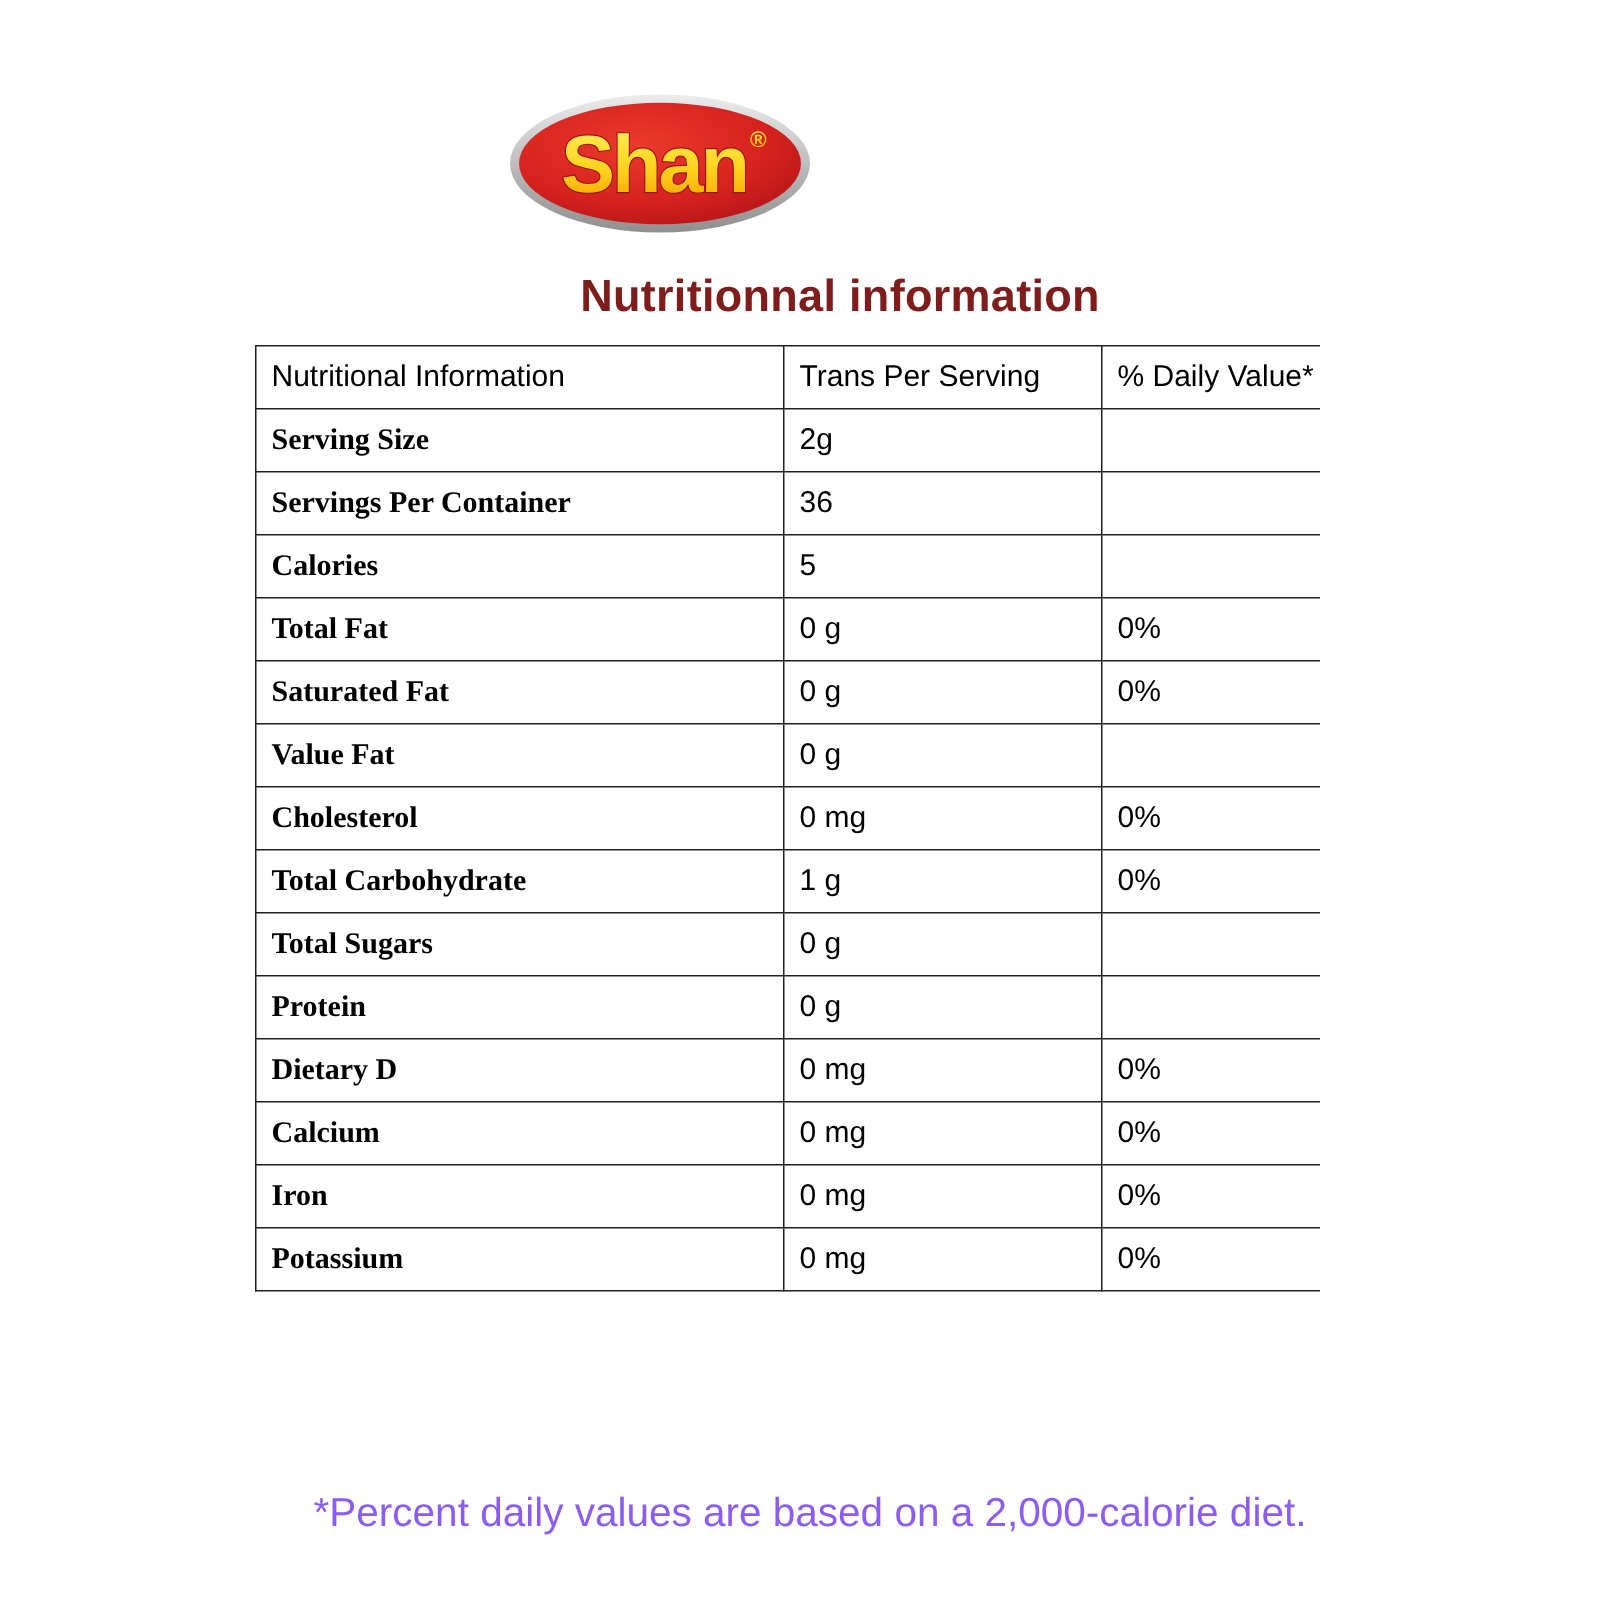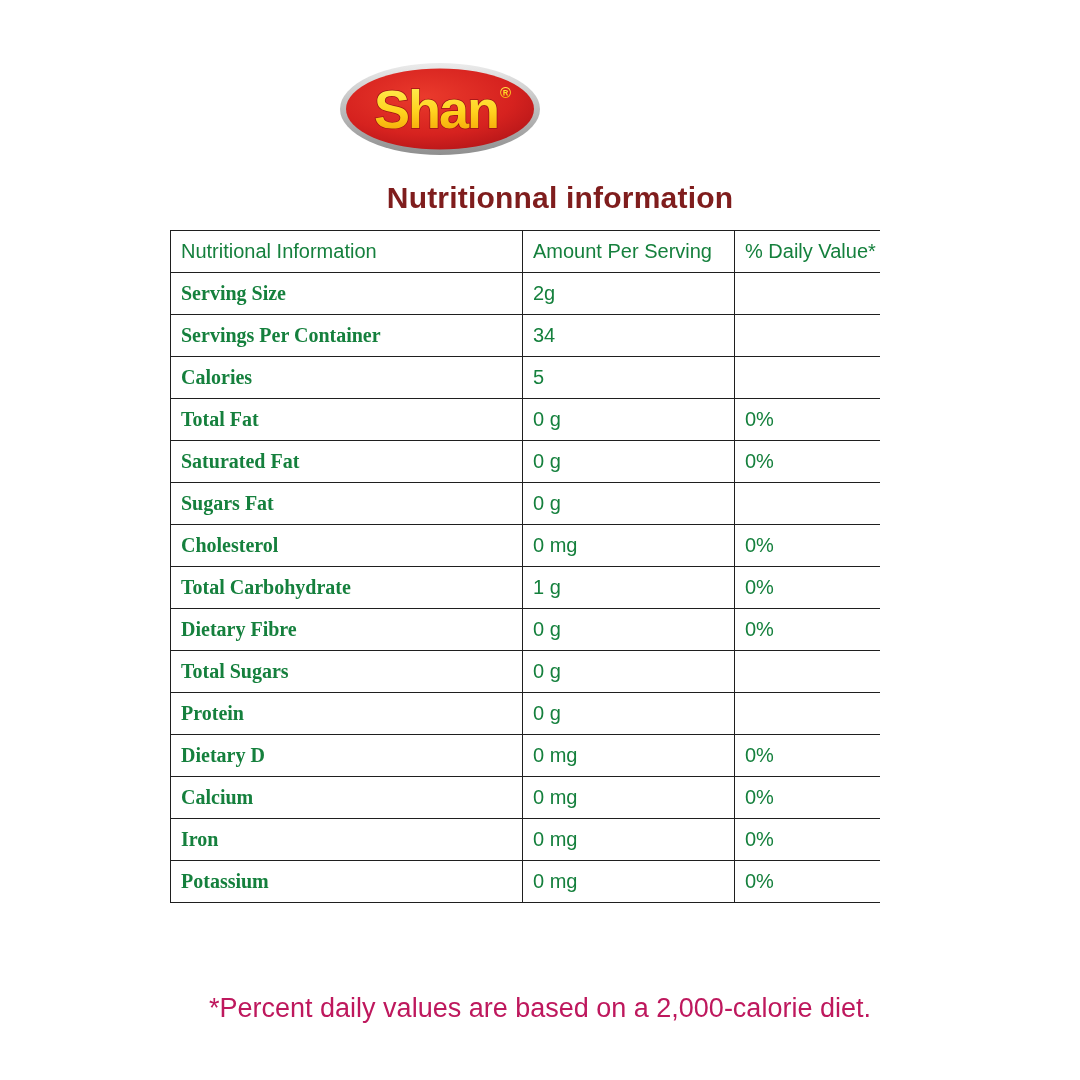--- a/index.html
+++ b/index.html
@@ -49,40 +49,40 @@
     width: 774px;
   }
   table.nutrition-table col.c1 { width: 352px; }
   table.nutrition-table col.c2 { width: 212px; }
   table.nutrition-table col.c3 { width: 210px; }
   table.nutrition-table td, table.nutrition-table th {
     border: 1.5px solid #1f1f1f;
     height: 41px;
     padding: 0 0 0 10px;
     font-size: 20px;
-    color: #15803d;
+    color: #000000;
     text-align: left;
     vertical-align: middle;
     font-weight: 400;
     white-space: nowrap;
     overflow: hidden;
   }
   table.nutrition-table td.label-cell {
     font-weight: 700;
     font-family: Liberation Serif, serif;
   }
   .footnote {
     position: absolute;
     top: 993px;
     left: 0;
     width: 1080px;
     text-align: center;
     font-size: 27px;
     font-weight: 400;
-    color: #be185d;
+    color: #8b5cf6;
   }
 </style>
 </head>
 <body>
 
 <div class="page">
 
   <div class="logo-wrap">
     <svg width="206" height="98" viewBox="0 0 206 98">
       <defs>
@@ -115,34 +115,34 @@
   <div class="nutrition-table-wrap">
     <table class="nutrition-table">
       <colgroup>
         <col class="c1">
           <col class="c2">
           <col class="c3">
       </colgroup>
       <thead>
         <tr>
           <td>Nutritional Information</td>
-          <td>Amount Per Serving</td>
+          <td>Trans Per Serving</td>
           <td>% Daily Value*</td>
         </tr>
       </thead>
       <tbody id="table-body">
     <tr>
       <td class="label-cell">Serving Size</td>
       <td>2g</td>
       <td></td>
     </tr>
 
     <tr>
       <td class="label-cell">Servings Per Container</td>
-      <td>34</td>
+      <td>36</td>
       <td></td>
     </tr>
 
     <tr>
       <td class="label-cell">Calories</td>
       <td>5</td>
       <td></td>
     </tr>
 
     <tr>
@@ -151,43 +151,38 @@
       <td>0%</td>
     </tr>
 
     <tr>
       <td class="label-cell">Saturated Fat</td>
       <td>0 g</td>
       <td>0%</td>
     </tr>
 
     <tr>
-      <td class="label-cell">Sugars Fat</td>
+      <td class="label-cell">Value Fat</td>
       <td>0 g</td>
       <td></td>
     </tr>
 
     <tr>
       <td class="label-cell">Cholesterol</td>
       <td>0 mg</td>
       <td>0%</td>
     </tr>
 
 
     <tr>
       <td class="label-cell">Total Carbohydrate</td>
       <td>1 g</td>
       <td>0%</td>
     </tr>
 
-    <tr>
-      <td class="label-cell">Dietary Fibre</td>
-      <td>0 g</td>
-      <td>0%</td>
-    </tr>
 
     <tr>
       <td class="label-cell">Total Sugars</td>
       <td>0 g</td>
       <td></td>
     </tr>
 
     <tr>
       <td class="label-cell">Protein</td>
       <td>0 g</td>

